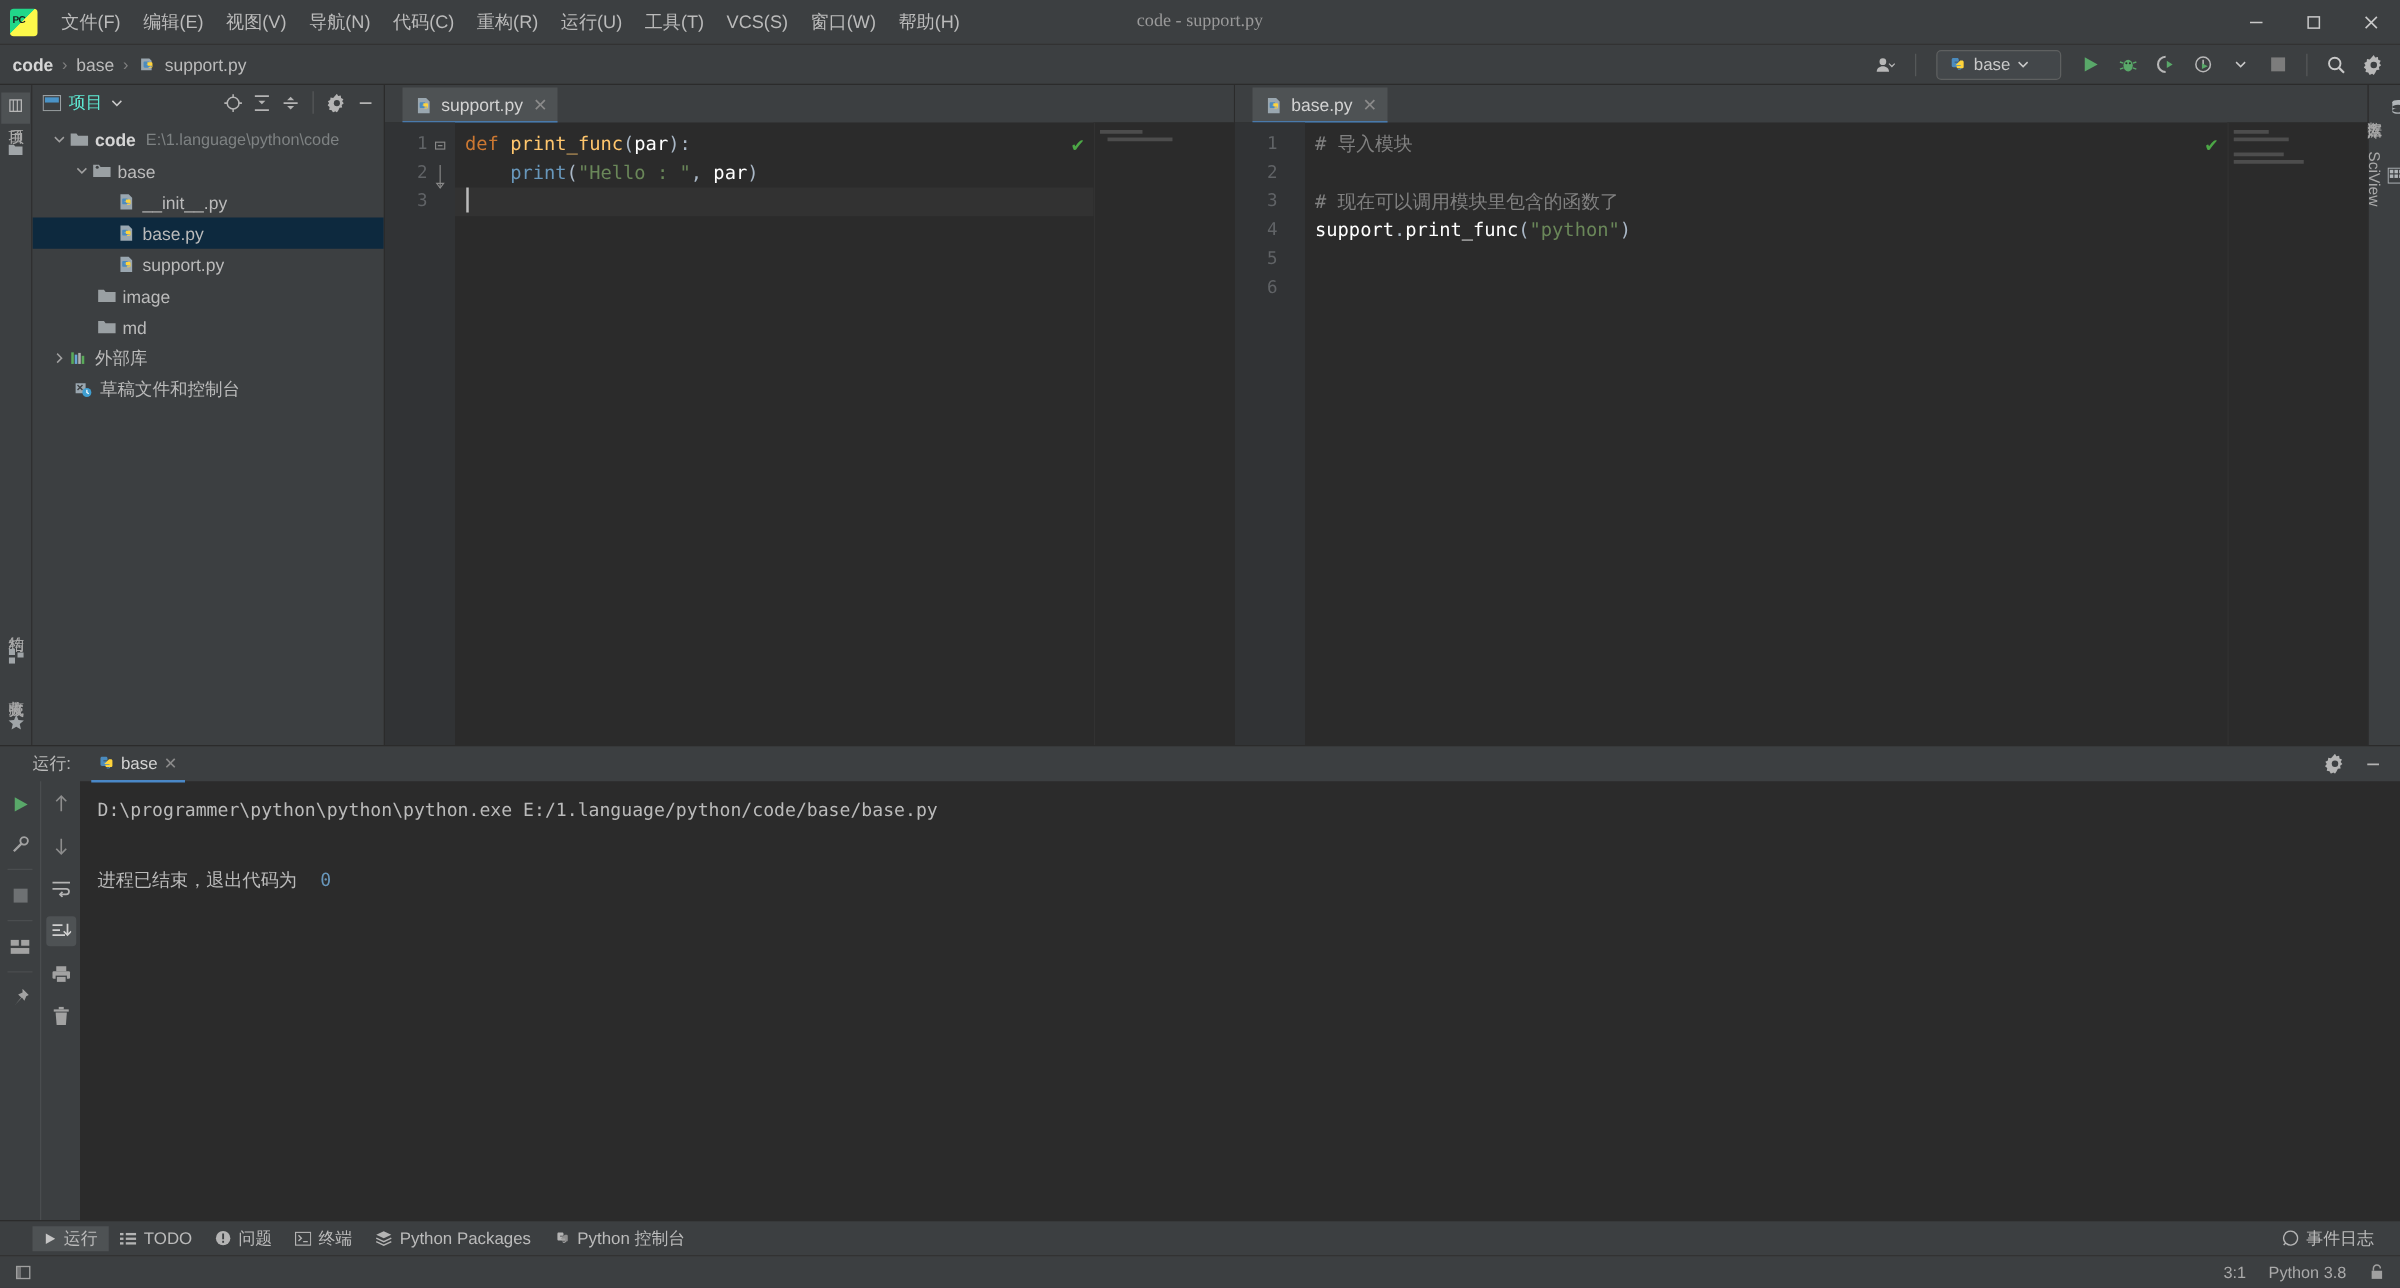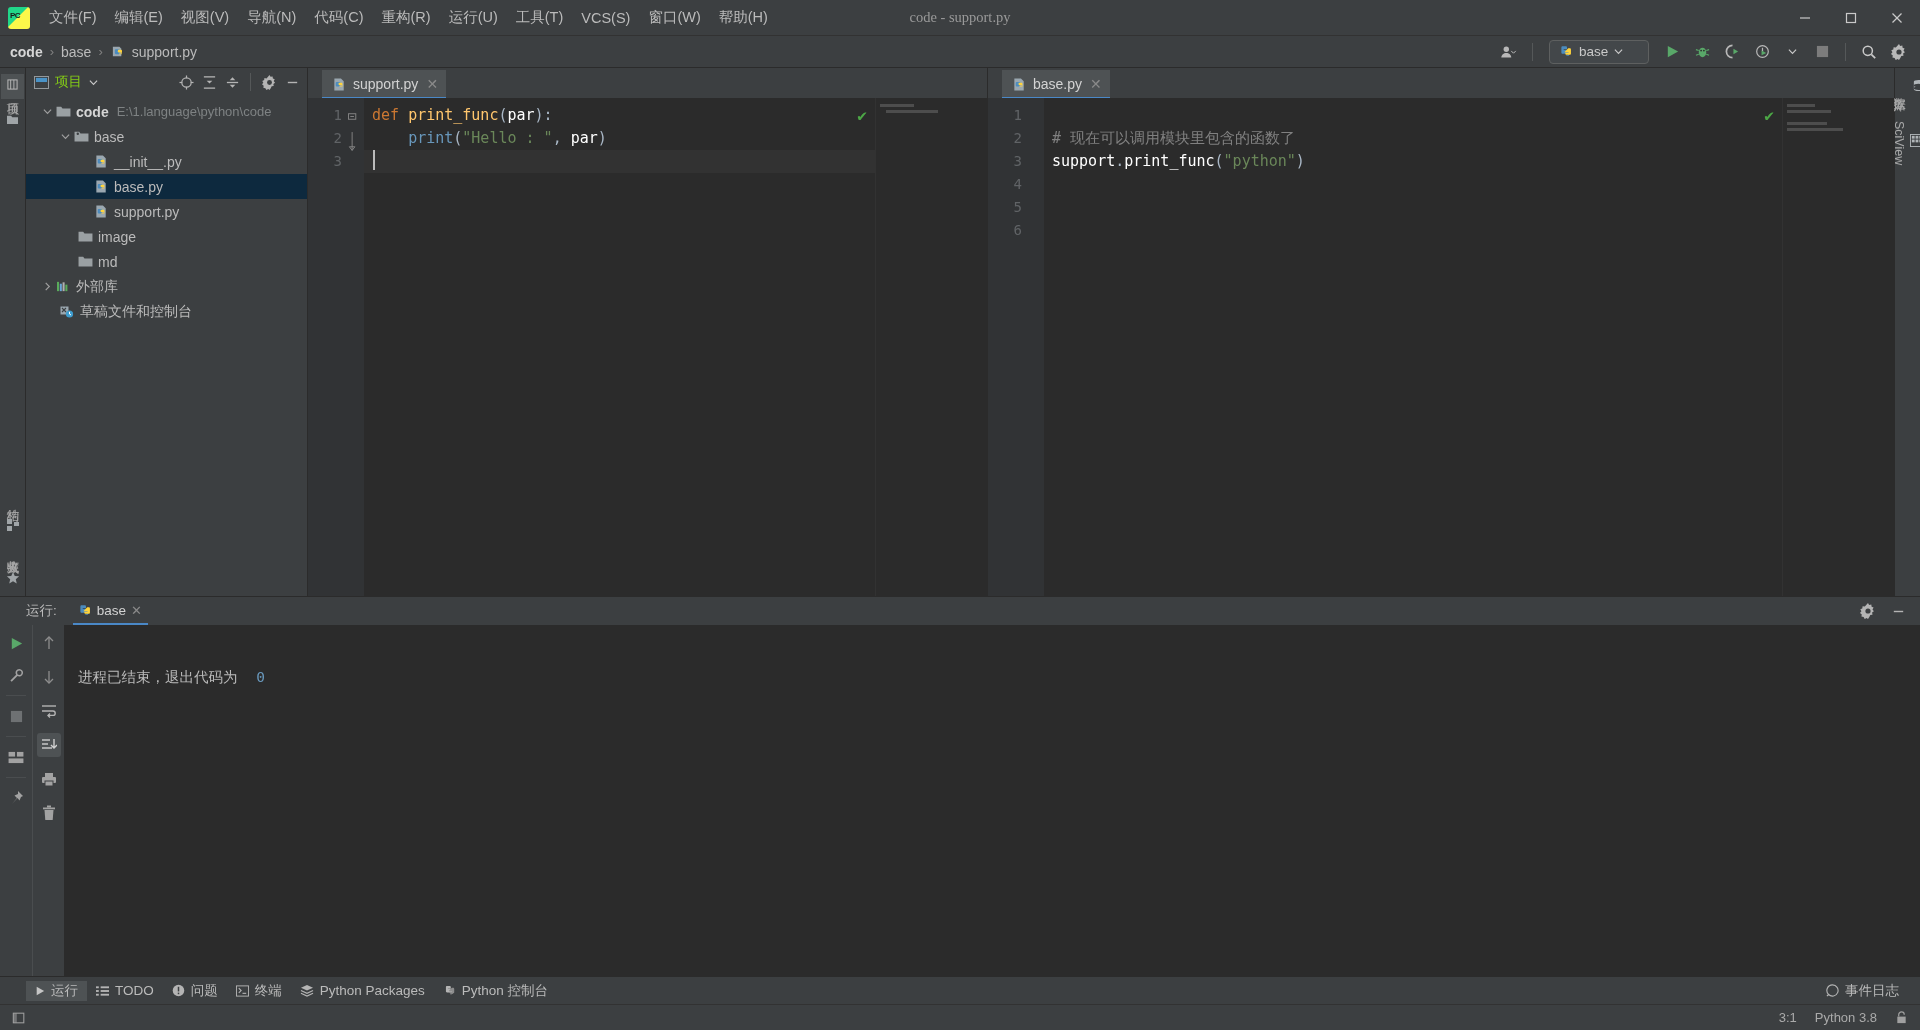--- a/index.html
+++ b/index.html
@@ -79,21 +79,21 @@
   .lstrip-top, .lstrip-bot { display: flex; flex-direction: column; align-items: center; gap: 10px; }
 
   
   .projpanel {
     width: 282px; background: #3c3f41; display: flex; flex-direction: column;
     border-right: 1px solid #2b2b2b; flex: 0 0 282px;
   }
   .proj-head {
     height: 28px; display: flex; align-items: center; padding: 0 4px 0 8px; flex: 0 0 28px;
   }
-  .proj-title { font-size: 13.5px; color: #84cc16; margin-left: 6px; }
+  .proj-title { font-size: 13.5px; color: #5eead4; margin-left: 6px; }
   .proj-tools { margin-left: auto; display: flex; align-items: center; gap: 1px; }
   .pt-ico { width: 22px; height: 22px; display:flex; align-items:center; justify-content:center; color:#b4b4b4; }
   .tree { flex: 1 1 auto; overflow: hidden; padding-top: 3px; font-size: 14px; }
   .trow {
     height: 25px; display: flex; align-items: center; color: #bbbbbb; white-space: nowrap;
     padding-right: 4px;
   }
   .trow.sel { background: #0d293e; }
   .twist { width: 14px; height: 14px; flex: 0 0 14px; display:flex; align-items:center; justify-content:center; color:#9a9a9a; }
   .ticon { width: 18px; flex: 0 0 18px; display:flex; align-items:center; justify-content:center; margin-right: 4px; }
@@ -598,20 +598,21 @@
             <div class="gutter">
               <div class="gline">1</div>
               <div class="gline">2</div>
               <div class="gline">3</div>
               <div class="gline">4</div>
               <div class="gline">5</div>
               <div class="gline">6</div>
             </div>
             <div class="code" id="code-right">
               <div class="checkmark">✔</div>
+            <div class="cline"><span class="cmt"># 导入模块</span></div>
                 <div class="cline">&nbsp;</div>
                 <div class="cline"><span class="cmt"># 现在可以调用模块里包含的函数了</span></div>
                 <div class="cline"><span class="id">support</span><span class="pct">.</span><span class="id">print_func</span><span class="pct">(</span><span class="str">"python"</span><span class="pct">)</span></div>
                 <div class="cline">&nbsp;</div>
               </div>
             <div class="minimap">
               <div class="mm-line" style="width:28px"></div>
               <div class="mm-line" style="width:44px"></div>
               <div class="mm-line" style="width:0px"></div>
               <div class="mm-line" style="width:40px"></div>
@@ -742,20 +743,21 @@
         </div>
         <div class="rt">
           <svg width="14" height="16" viewBox="0 0 14 16">
               <rect x="5" y="0.5" width="4" height="2" fill="#a2a2a2"></rect>
               <rect x="1" y="2.5" width="12" height="1.8" fill="#a2a2a2"></rect>
               <path d="M2.5 5h9l-0.8 10h-7.4z" fill="#a2a2a2"></path>
             </svg>
         </div>
       </div>
       <div class="console">
+        <div class="cn-cmd">D:\programmer\python\python\python.exe E:/1.language/python/code/base/base.py</div>
         <div style="height:28px"></div>
         <div>
           <span class="cn-exit">进程已结束，退出代码为</span>
           <span class="cn-zero" style="margin-left:10px">0</span>
         </div>
       </div>
     </div>
   </div>
 
   <div class="bottombar">

